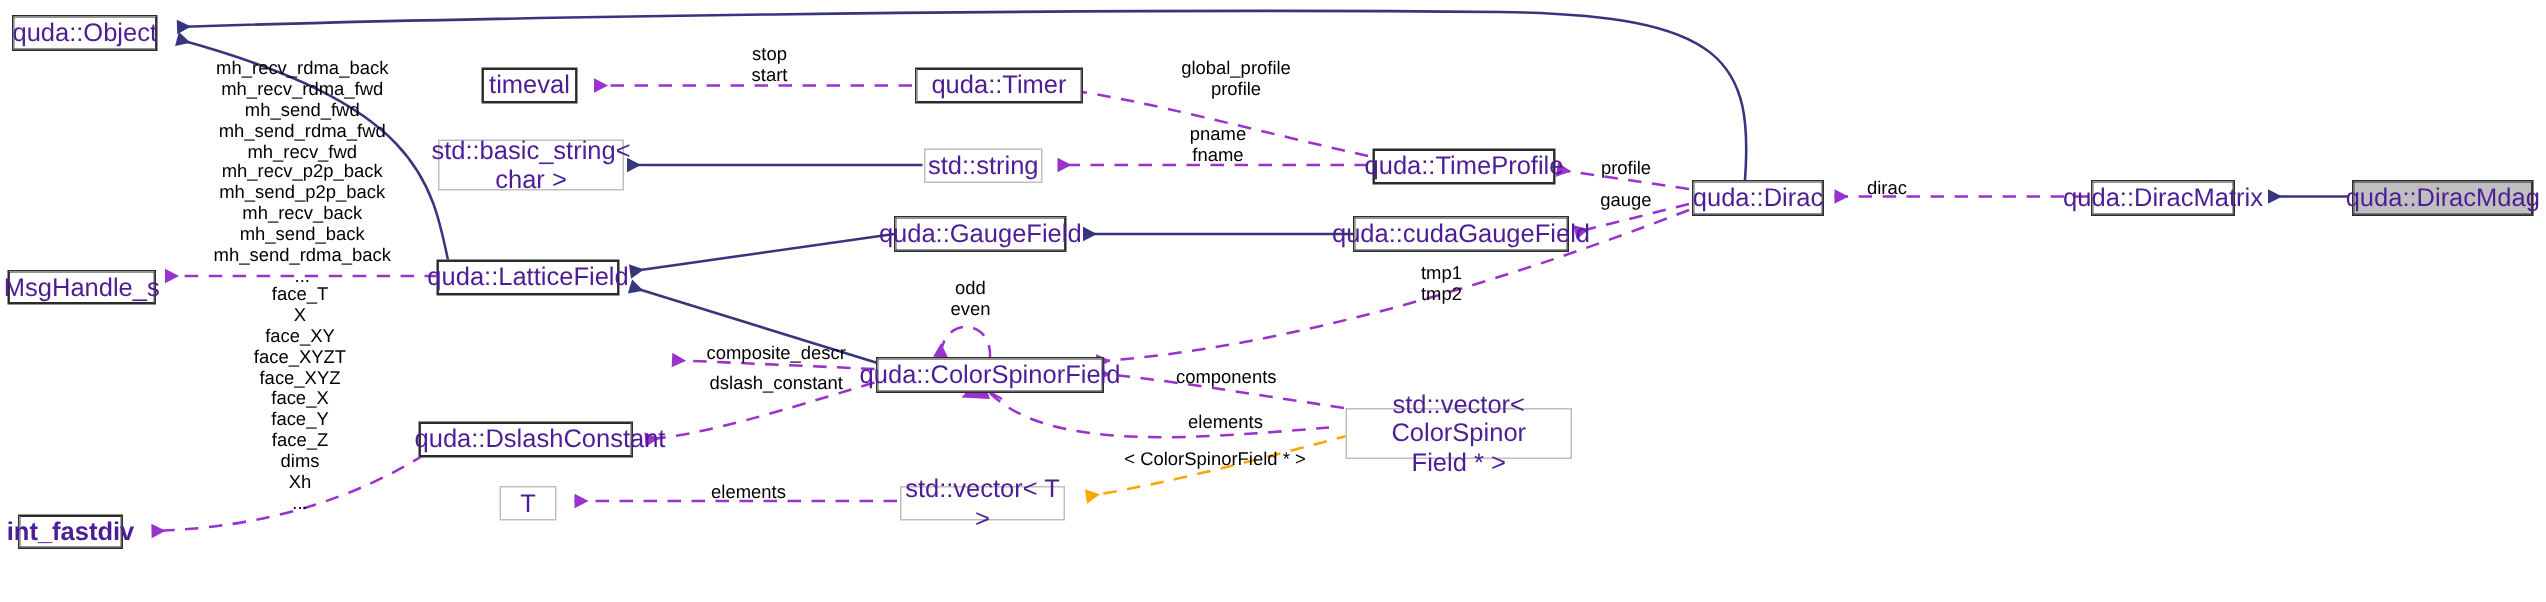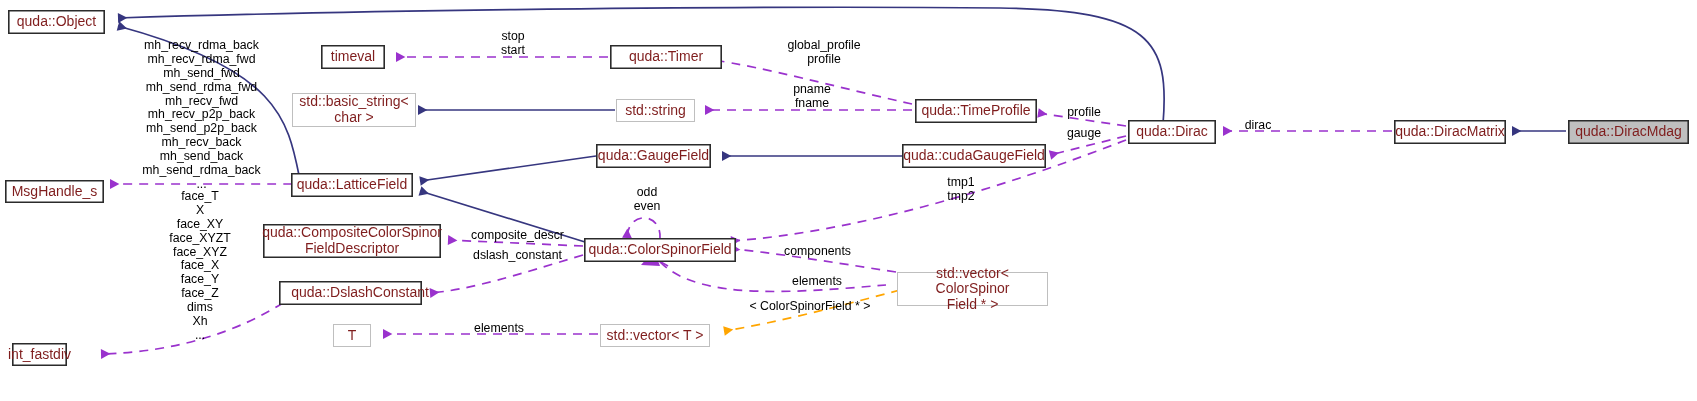--- a/index.html
+++ b/index.html
@@ -19,22 +19,22 @@
     pointer-events:none;
   }
   .node{
     position:absolute;
     box-sizing:border-box;
     display:flex;
     align-items:center;
     justify-content:center;
     text-align:center;
     line-height:1.12;
-    font-size:14px;
-    color:#7f1d1d;
+    font-size:17px;
+    color:#4c1d95;
     background:#ffffff;
     white-space:pre-line;
     z-index:3;
   }
   
   .node.cls{
     border:1.6px solid #2b2b2b;
     box-shadow:0 0 0 0.6px #2b2b2b inset;
   }
   
@@ -186,43 +186,41 @@
   <div class="node ext" style="left:616px; top:99px;  width:79px;  height:23px;">std::string</div>
 
   <div class="node cls" style="left:915px; top:99px;  width:122px; height:24px;">quda::TimeProfile</div>
 
   <div class="node cls" style="left:902px; top:144px; width:144px; height:24px;">quda::cudaGaugeField</div>
 
   <div class="node cls" style="left:596px; top:144px; width:115px; height:24px;">quda::GaugeField</div>
 
   <div class="node cls" style="left:1128px; top:120px; width:88px; height:24px;">quda::Dirac</div>
 
-  <div class="node cls" style="left:1394px; top:120px; width:112px; height:24px;">quda::DiracMatrix</div>
+  <div class="node cls" style="left:1394px; top:120px; width:96px; height:24px;">quda::DiracMatrix</div>
 
   <div class="node self" style="left:1568px; top:120px; width:121px; height:24px;">quda::DiracMdag</div>
 
   <div class="node cls" style="left:5px;  top:180px; width:99px;  height:23px;">MsgHandle_s</div>
 
   <div class="node cls" style="left:291px; top:173px; width:122px; height:24px;">quda::LatticeField</div>
 
-  <div class="node cls" style="left:263px; top:224px; width:178px; height:34px;">quda::CompositeColorSpinor
-FieldDescriptor</div>
 
   <div class="node cls" style="left:584px; top:238px; width:152px; height:24px;">quda::ColorSpinorField</div>
 
   <div class="node ext" style="left:897px; top:272px; width:151px; height:34px;">std::vector&lt; ColorSpinor
 Field * &gt;</div>
 
   <div class="node cls" style="left:279px; top:281px; width:143px; height:24px;padding-left:19px;">quda::DslashConstant</div>
 
   <div class="node ext" style="left:333px; top:324px; width:38px;  height:23px;">T</div>
 
   <div class="node ext" style="left:600px; top:324px; width:110px; height:23px;">std::vector&lt; T &gt;</div>
 
-  <div class="node cls" style="left:12px;  top:343px; width:55px;  height:23px;">int_fastdiv</div>
+  <div class="node cls" style="left:12px;  top:343px; width:70px;  height:23px;font-weight:bold;">int_fastdiv</div>
 
   <div class="edge-label" style="left:104px; top:39px; width:195px;">mh_recv_rdma_back
 mh_recv_rdma_fwd
 mh_send_fwd
 mh_send_rdma_fwd
 mh_recv_fwd
 mh_recv_p2p_back
 mh_send_p2p_back
 mh_recv_back
 mh_send_back

